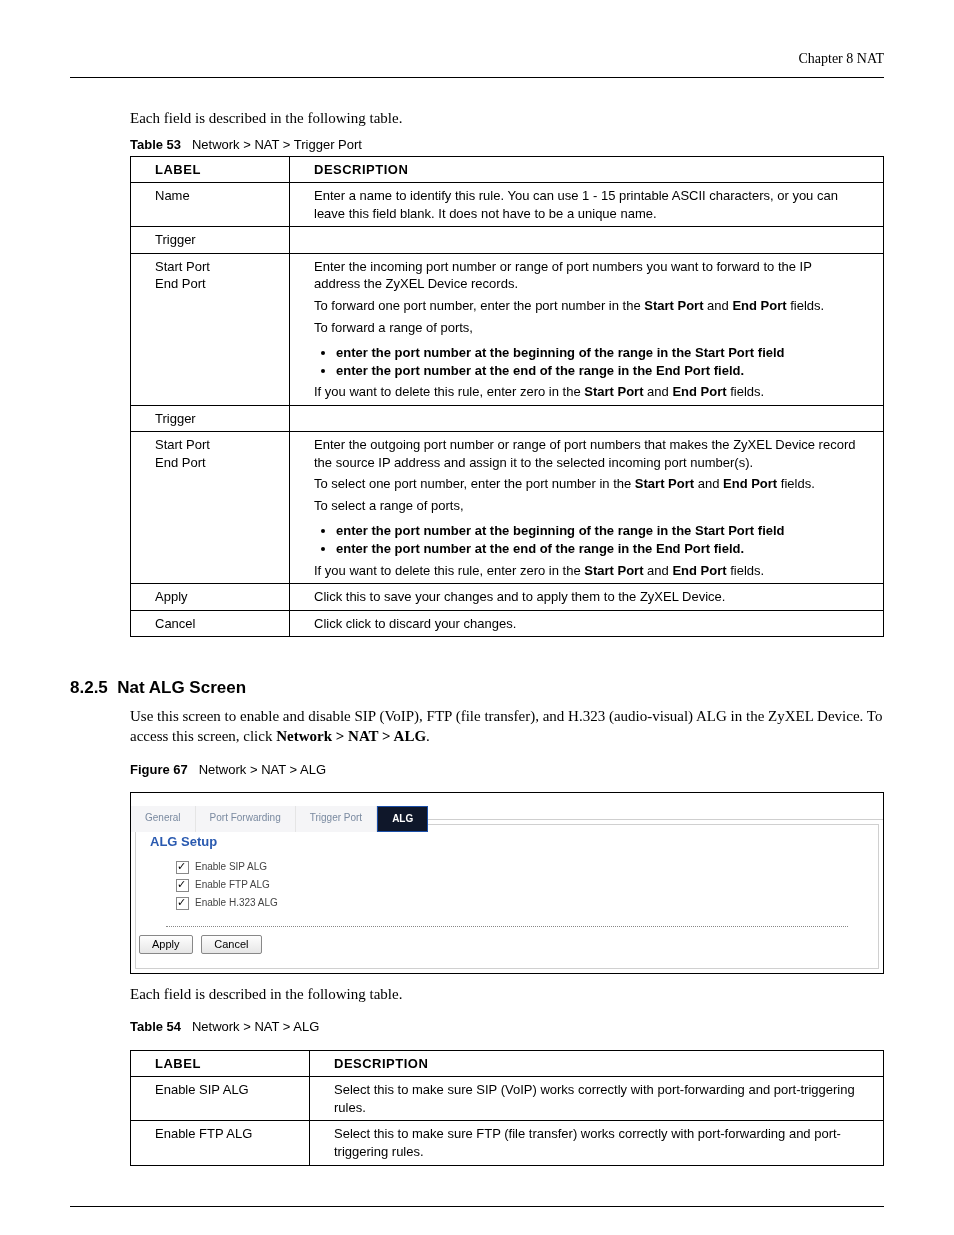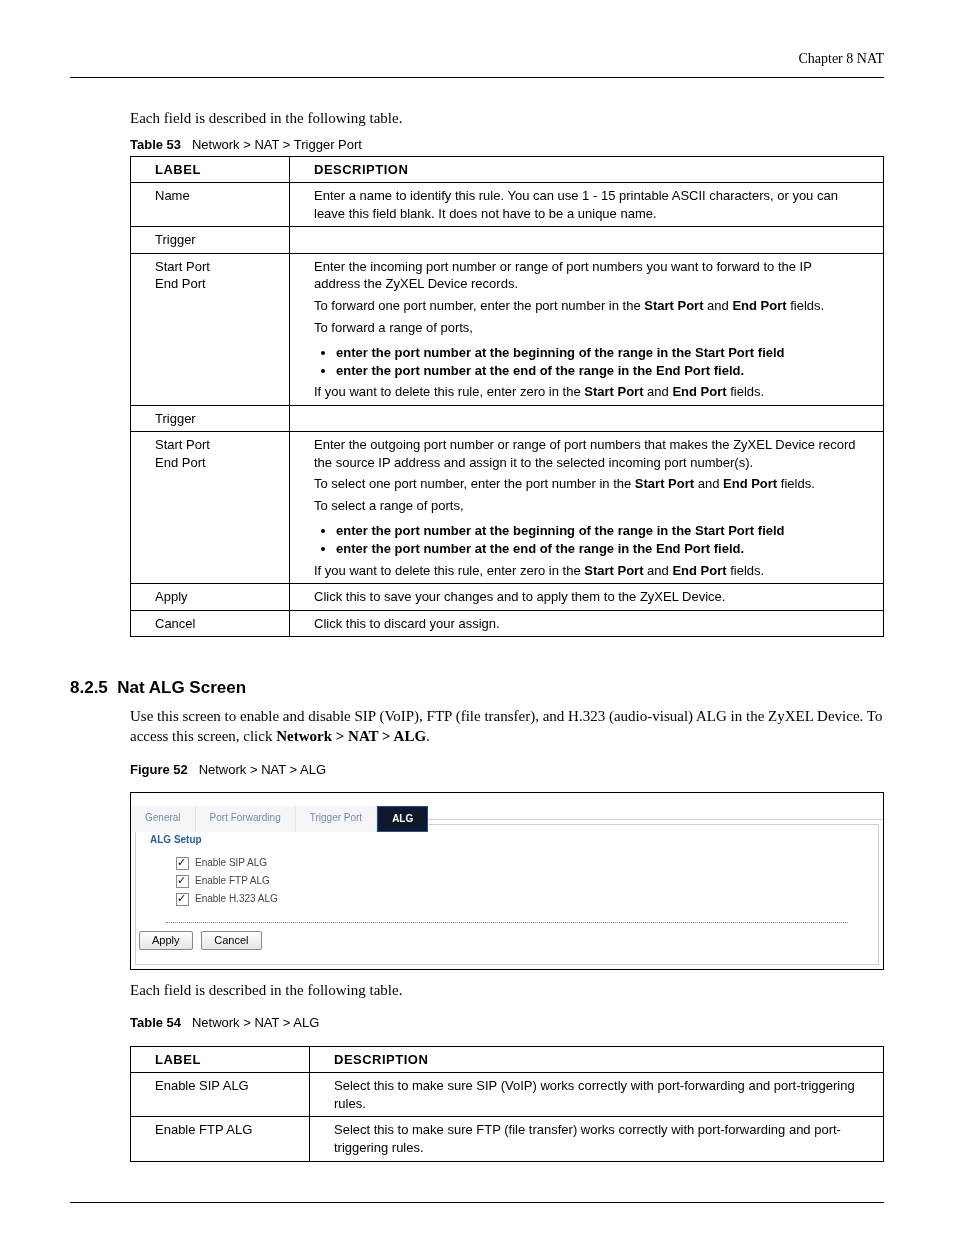--- a/index.html
+++ b/index.html
@@ -99,21 +99,21 @@
     border: 1px solid #1a4ea8;
   }
   .panel {
     border: 1px solid #d0d0d0;
     margin: 4px;
     background: #fff;
   }
   .panel-header {
     color: #2a5ab0;
     font-weight: bold;
-    font-size: 10px;
+    font-size: 13px;
     padding: 8px 14px 4px 14px;
   }
   .alg-options { padding: 4px 20px 12px 40px; }
   .alg-row { display: flex; align-items: center; gap: 6px; height: 18px; color:#444; }
   .cb {
     width: 11px; height: 11px; border: 1px solid #888; background:#fff; position: relative;
     display:inline-block;
   }
   .cb::after{
     content:"✓"; position:absolute; top:-3px; left:0; font-size:11px; color:#000;
@@ -231,37 +231,37 @@
           <span>If you want to delete this rule, enter zero in the </span><b>Start Port</b><span> and </span><b>End Port</b><span> fields.</span>
         </p>
       </td>
     </tr>
     <tr>
       <td class="label-col">Apply</td>
       <td>Click this to save your changes and to apply them to the ZyXEL Device.</td>
     </tr>
     <tr>
       <td class="label-col">Cancel</td>
-      <td>Click this to discard your assign.</td>
+      <td>Click click to discard your changes.</td>
     </tr>
   </tbody>
     </table>
 </div>
 
 <h2 class="section-heading">
   <span>8.2.5</span>&nbsp;&nbsp;<span>Nat ALG Screen</span>
 </h2>
 
 <div class="body-indent section-body">
   <p>
     <span>Use this screen to enable and disable SIP (VoIP), FTP (file transfer), and H.323 (audio-visual) ALG in the ZyXEL Device. To access this screen, click </span><b>Network &gt; NAT &gt; ALG</b><span>.</span>
   </p>
 
   <p class="figure-caption">
-    <b>Figure 52</b>&nbsp;&nbsp;
+    <b>Figure 67</b>&nbsp;&nbsp;
     <span>Network &gt; NAT &gt; ALG</span>
   </p>
 
   <div class="screenshot">
     <div class="tabs-row">
       <div class="tab">General</div>
       <div class="tab">Port Forwarding</div>
       <div class="tab">Trigger Port</div>
       <div class="tab active">ALG</div>
     </div>

